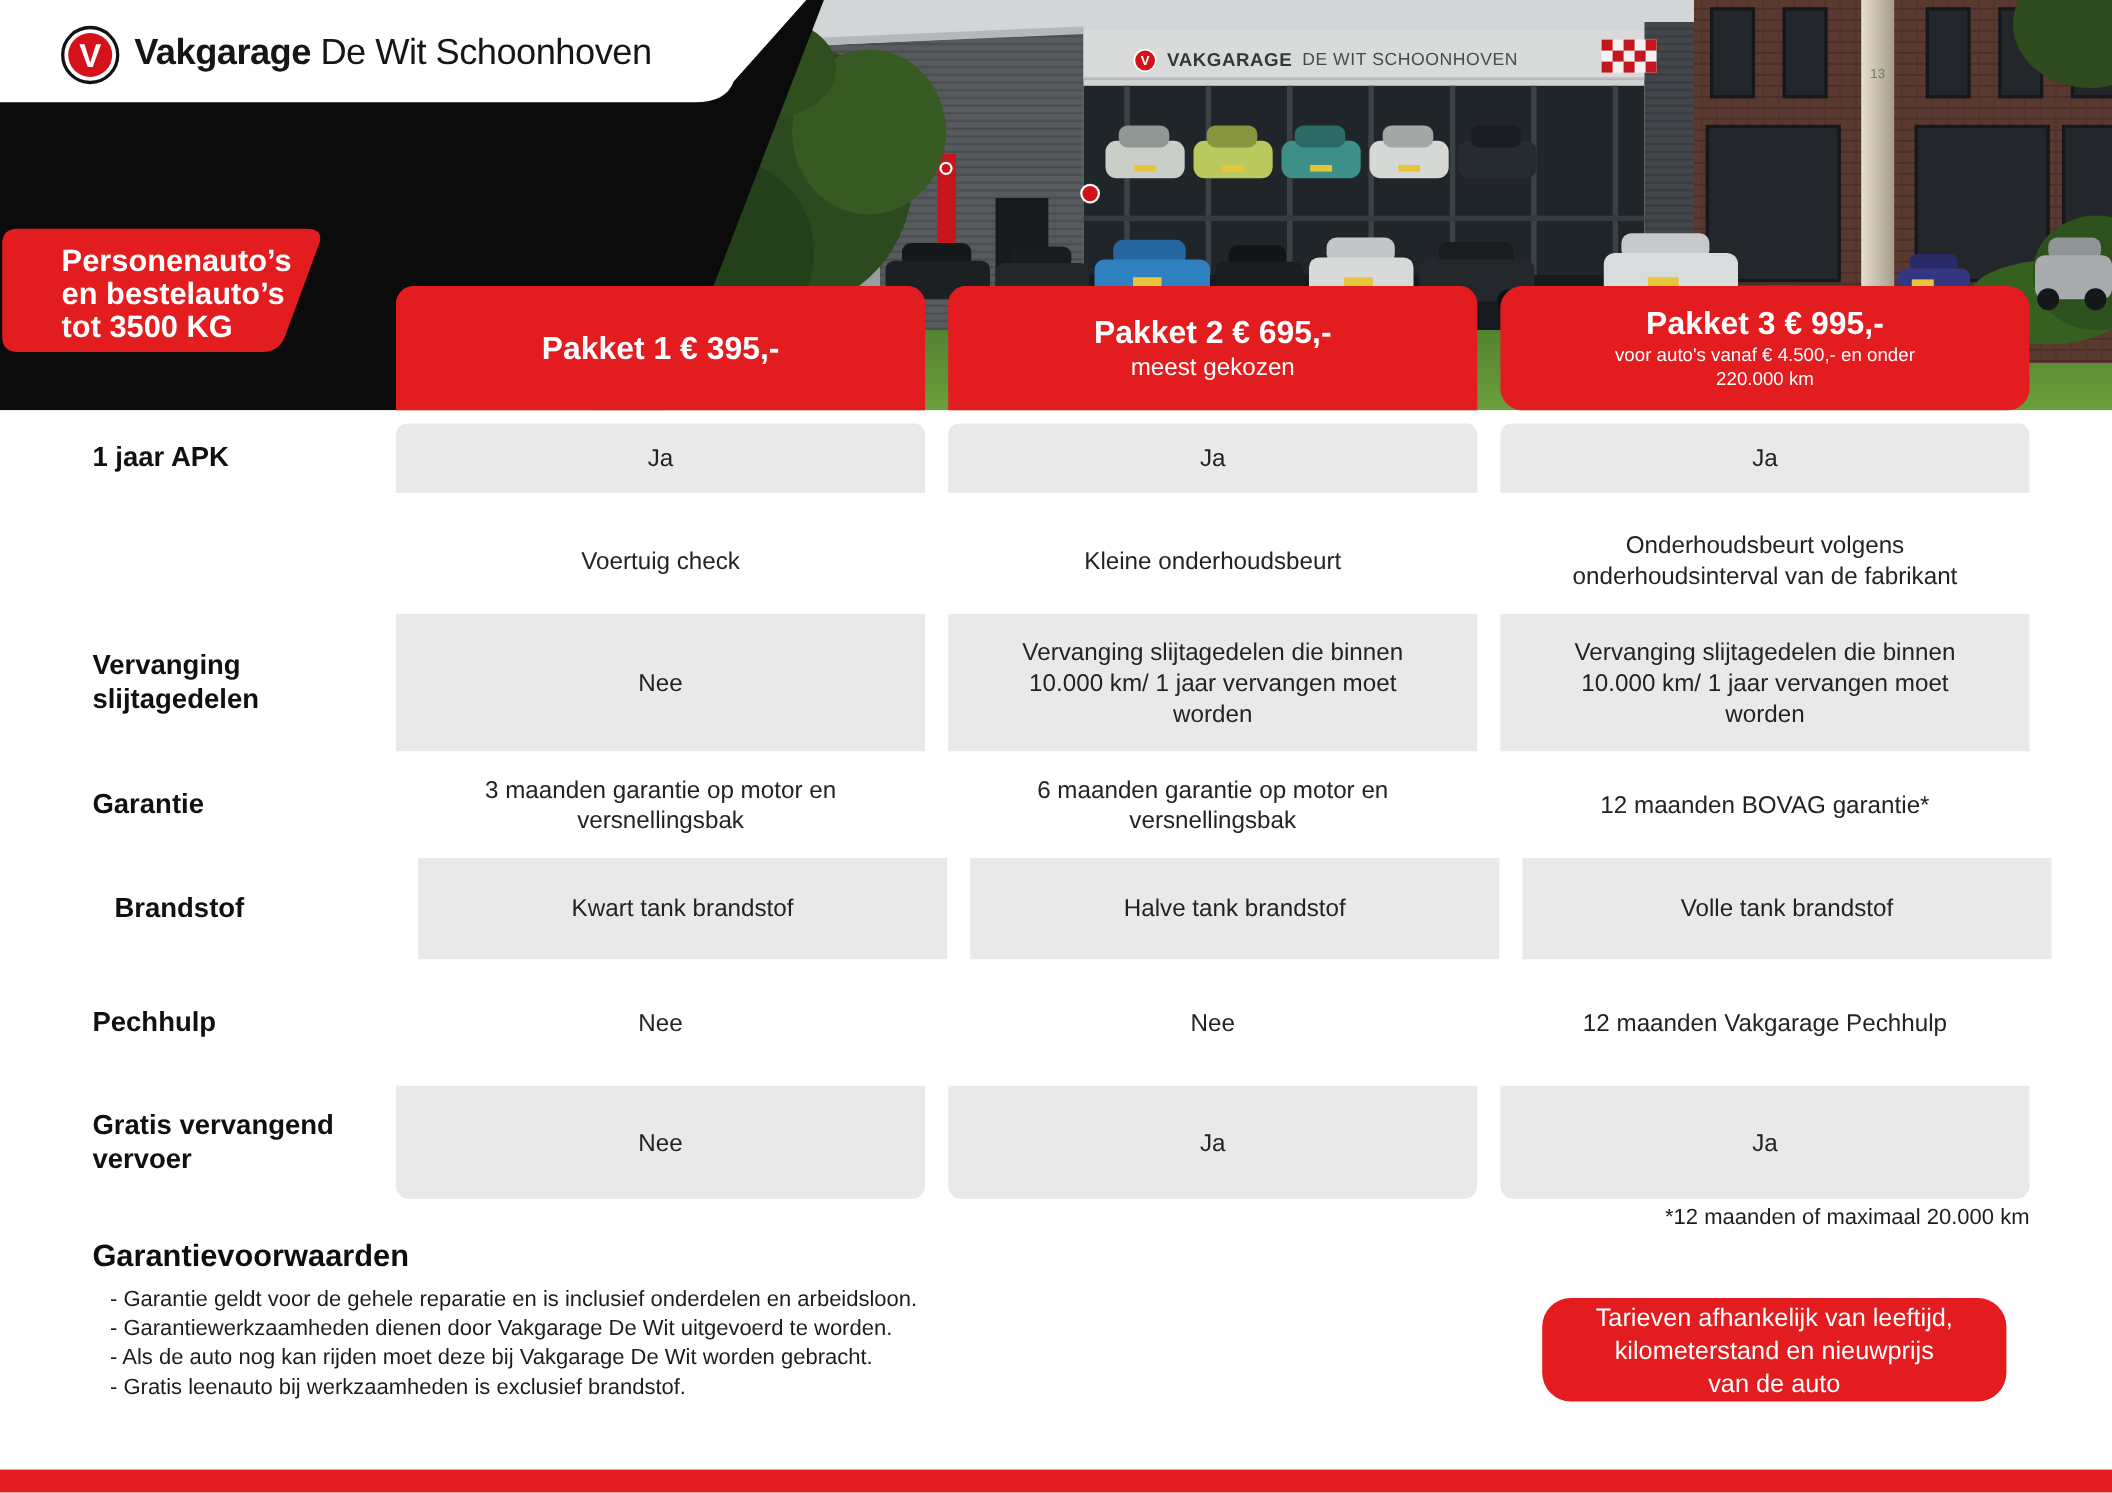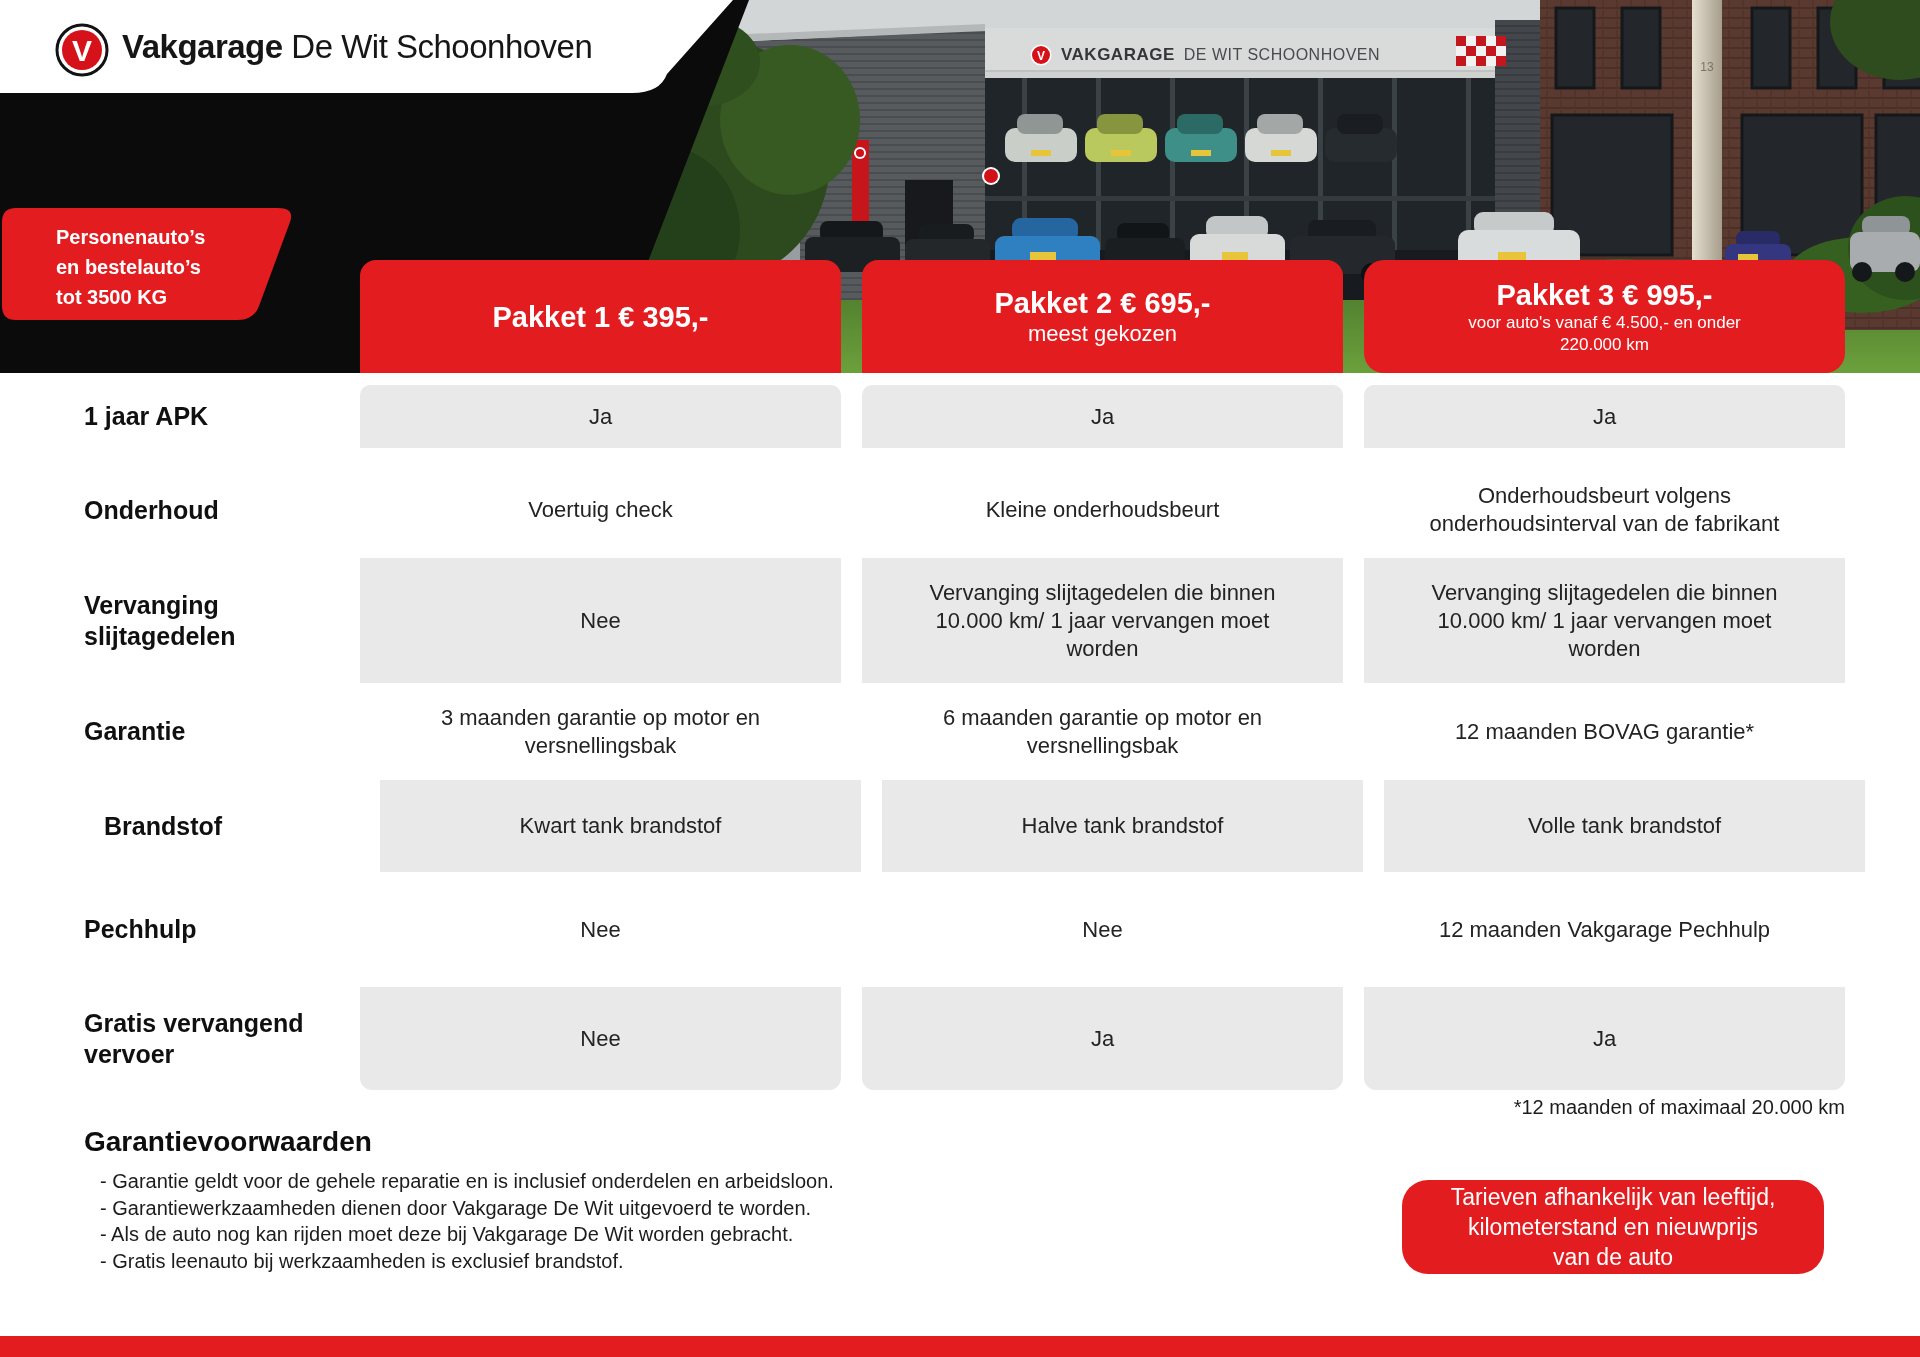--- a/index.html
+++ b/index.html
@@ -7,21 +7,21 @@
        font-family:"Liberation Sans", sans-serif;}
 
   
   #hero{position:absolute;left:0;top:0;width:1920px;height:373px;}
   #hero svg{display:block;}
   #brand-text{position:absolute;left:122px;top:28px;font-size:33px;color:#161616;white-space:nowrap;letter-spacing:-.5px;}
   #brand-text .b{font-weight:bold;}
   #page-title{position:absolute;left:52px;top:108px;font-size:80px;font-weight:bold;color:#ffffff;
               letter-spacing:-2px;white-space:nowrap;line-height:90px;}
   #badge-text{position:absolute;left:56px;top:222px;color:#ffffff;font-weight:bold;
-              font-size:20px;line-height:30px;}
+              font-size:28px;line-height:30px;}
   #sign-strip{position:absolute;left:1030px;top:38px;height:34px;display:flex;align-items:center;gap:9px;}
   #sign-strip .sign-bold{font-weight:bold;font-size:17px;color:#33373a;letter-spacing:.5px;}
   #sign-strip .sign-reg{font-size:16px;color:#474b4e;letter-spacing:.5px;}
   #building-number{position:absolute;left:1694px;top:60px;width:26px;text-align:center;
                    font-size:12px;color:#7a7464;}
 
   
   .pkg{position:absolute;top:260px;height:113px;width:481px;background:var(--red,#e31c20);
        border-radius:16px 16px 0 0;display:flex;flex-direction:column;align-items:center;
        justify-content:center;color:#fff;text-align:center;}
@@ -311,21 +311,20 @@
     </div>
   </div>
 
   <div class="trow gray first" style="top:385px;height:63px;">
     <div class="rlabel">1 jaar APK</div>
     <div class="cell c1">Ja</div>
     <div class="cell c2">Ja</div>
     <div class="cell c3">Ja</div>
   </div>
   <div class="trow" style="top:462px;height:96px;">
-    <div class="rlabel">Onderhoud</div>
     <div class="cell c1">Voertuig check</div>
     <div class="cell c2">Kleine onderhoudsbeurt</div>
     <div class="cell c3">Onderhoudsbeurt volgens onderhoudsinterval van de fabrikant</div>
   </div>
   <div class="trow gray" style="top:558px;height:125px;">
     <div class="rlabel">Vervanging slijtagedelen</div>
     <div class="cell c1">Nee</div>
     <div class="cell c2">Vervanging slijtagedelen die binnen 10.000 km/ 1 jaar vervangen moet worden</div>
     <div class="cell c3">Vervanging slijtagedelen die binnen 10.000 km/ 1 jaar vervangen moet worden</div>
   </div>

